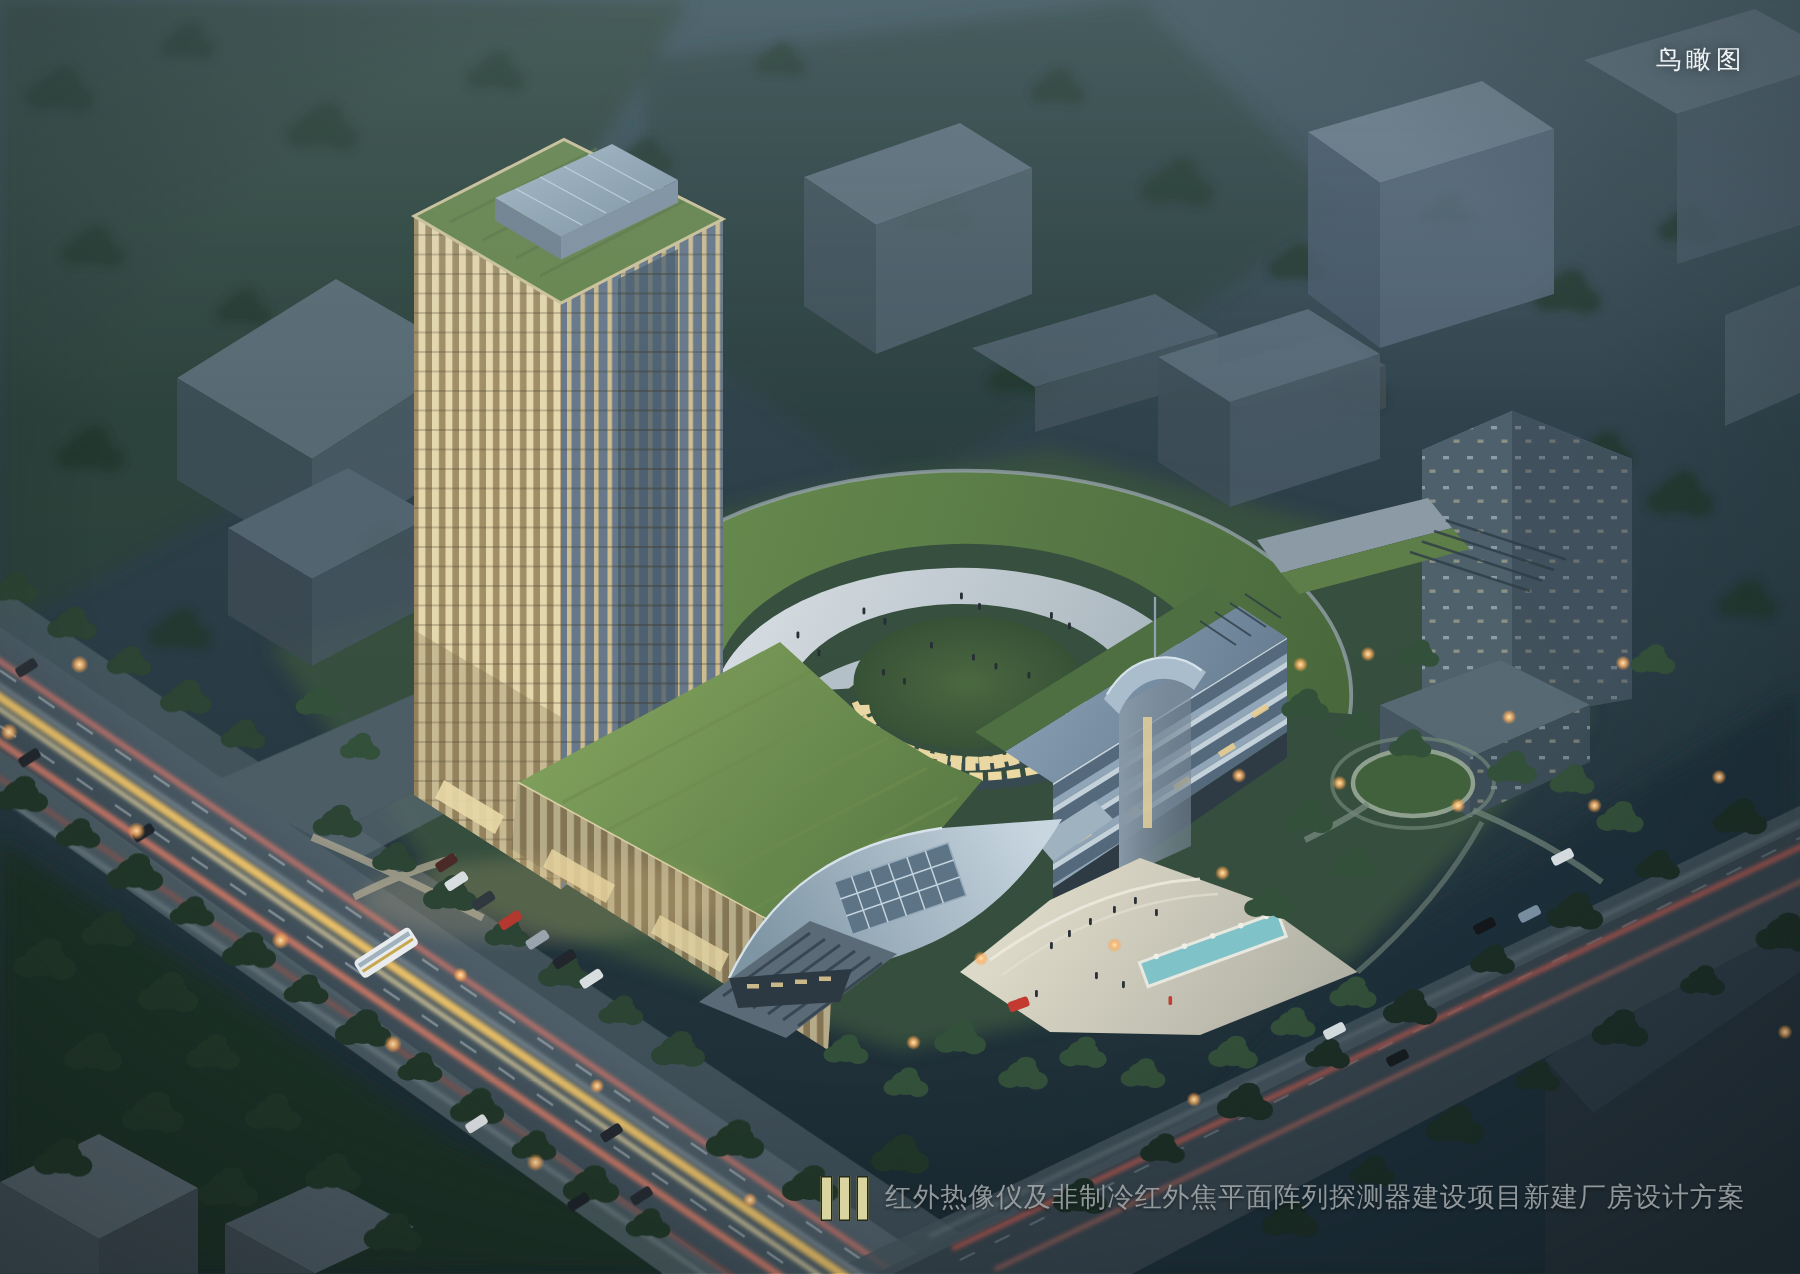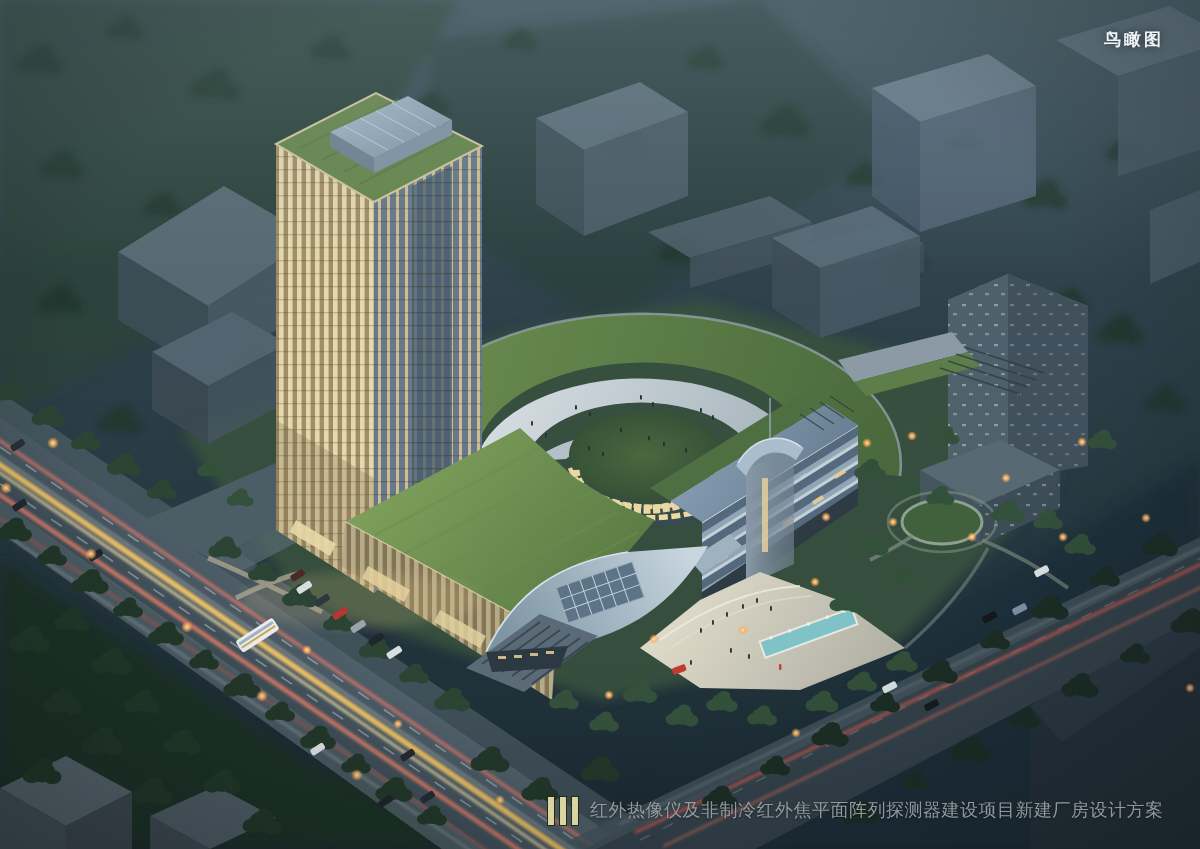--- a/index.html
+++ b/index.html
@@ -1,24 +1,24 @@
 <!DOCTYPE html>
 <html><head>
 <meta charset="utf-8">
 <style>
   html,body{margin:0;padding:0;background:#10191f;}
   .canvas{position:relative;width:1200px;height:849px;overflow:hidden;
           font-family:"Liberation Sans","DejaVu Sans",sans-serif;
           background:#273841;}
   .canvas svg{position:absolute;left:0;top:0;}
   .view-label{position:absolute;top:28px;right:36px;color:#eef3f5;
-      font-size:17px;letter-spacing:3px;font-weight:700;
+      font-size:17px;letter-spacing:3px;font-weight:400;
       text-shadow:0 0 8px rgba(0,0,0,.55);}
   .caption{position:absolute;left:547px;top:783px;display:flex;
-      align-items:flex-start;gap:11px;margin-top:12px;}
+      align-items:flex-start;gap:11px;}
   .logo-bars{display:flex;gap:4px;padding-top:1px;}
   .logo-bars .bar{width:8px;height:30px;background:#d9d4a0;
       border:1px solid #23291b;box-sizing:border-box;}
   .caption-text{font-size:18px;line-height:31px;letter-spacing:.5px;
       color:rgba(162,168,172,.88);white-space:nowrap;
       text-shadow:0 1px 2px rgba(0,0,0,.4);}
 </style>
 </head>
 <body>
 

